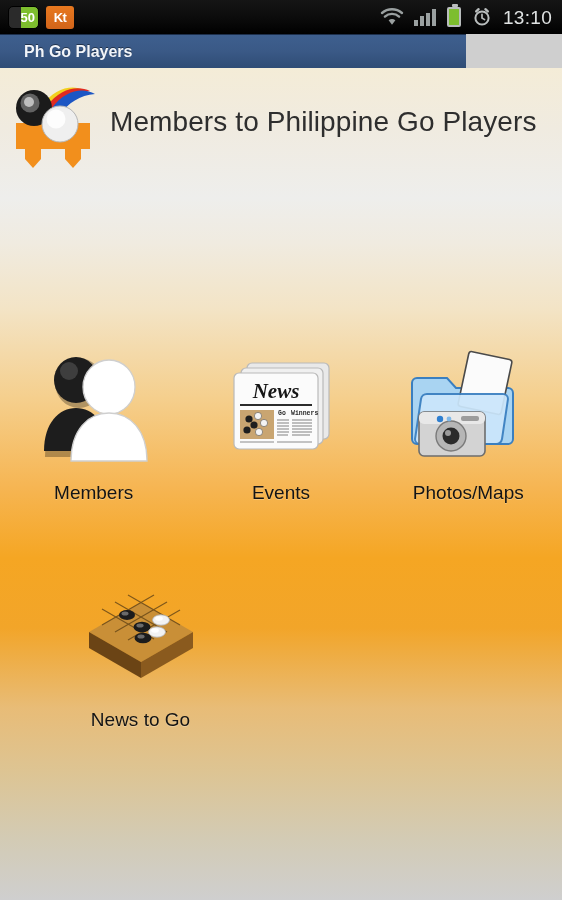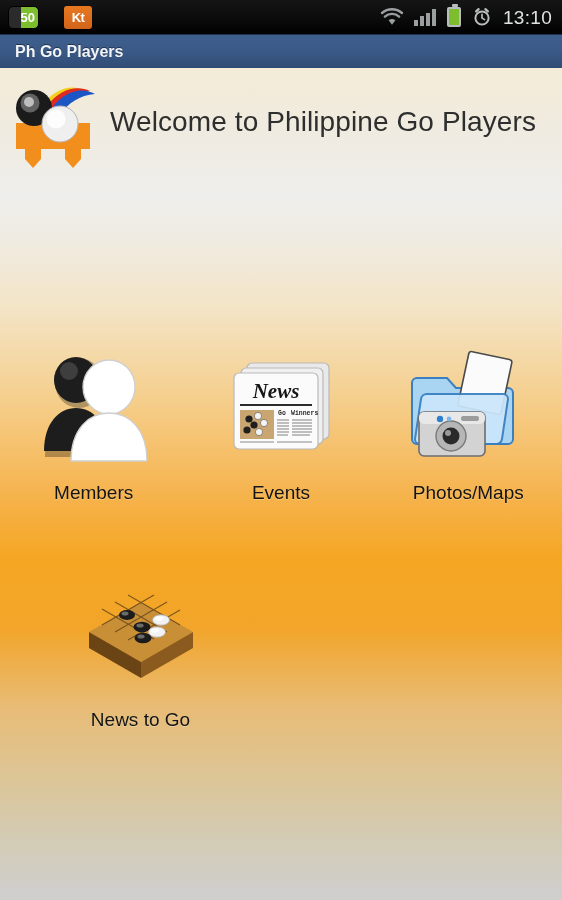--- a/index.html
+++ b/index.html
@@ -18,21 +18,21 @@
 
   
   #statusbar {
     position:absolute; top:0; left:0;
     width:562px; height:34px;
     background:linear-gradient(to bottom,#151515 0%,#0b0b0b 55%,#000 100%);
     display:flex; align-items:center;
     padding:0 10px 0 8px;
     z-index:20;
   }
-  .sb-left { display:flex; align-items:center; gap:25px; }
+  .sb-left { display:flex; align-items:center; gap:7px; }
   .sb-right { margin-left:auto; display:flex; align-items:center; gap:11px; }
 
   .notif-count {
     width:31px; height:23px; border-radius:5px;
     background:linear-gradient(to right,#2b2b2b 0 42%,#7dbe2e 42% 100%);
     border:1px solid #000;
     display:flex; align-items:center; justify-content:flex-end;
     padding-right:3px;
     font-size:13px; font-weight:bold; color:#fff;
     font-family:"Liberation Sans", sans-serif;
@@ -63,25 +63,25 @@
     width:6px; height:3px; background:#b9bdbd; border-radius:1px;
   }
   .clocktext {
     font-size:19px; font-weight:normal; color:#dfe2e2;
     letter-spacing:0.3px; line-height:1;
   }
 
   
   #titlebar {
     position:absolute; top:34px; left:0;
-    width:562px; height:34px;
+    width:466px; height:34px;
     background:linear-gradient(to bottom,#3e5f8e 0%,#3a5986 50%,#2f4c75 100%);
     border-top:1px solid #1d2f4c;
     display:flex; align-items:center;
-    padding-left:15px;
+    padding-left:24px;
     z-index:18;
   }
   #titlebar .t {
     font-size:16px; font-weight:bold; color:#f2f5fa;
     text-shadow:0 -1px 0 rgba(0,0,0,.45);
   }
 
   
   #content {
     position:absolute; top:68px; left:0;
@@ -199,21 +199,21 @@
         <rect x="10" y="47" width="74" height="26" fill="#f28f1c"></rect>
         <path d="M19 73 h16 v10 l-8 9 l-8 -9 z" fill="#f28f1c"></path>
         <path d="M59 73 h16 v10 l-8 9 l-8 -9 z" fill="#f28f1c"></path>
         <circle cx="28" cy="32" r="18" fill="#1b1b1b"></circle>
         <circle cx="24" cy="27" r="9.5" fill="#6e6e6e" opacity=".85"></circle>
         <circle cx="23" cy="26" r="5" fill="#c9c9c9" opacity=".9"></circle>
         <circle cx="54" cy="48" r="18" fill="#efefef" stroke="#b5b5b5" stroke-width="1"></circle>
         <circle cx="50" cy="43" r="9.5" fill="#fdfdfd"></circle>
       </svg>
     </div>
-    <div class="welcome">Welcome to Philippine Go Players</div>
+    <div class="welcome">Members to Philippine Go Players</div>
   </div>
 
   <div id="menu">
 
     <div class="grid-row row1">
 
       <div class="cell">
         <div class="icon-box">
           <svg width="130" height="118" viewBox="0 0 130 118">
             <g opacity=".28">

